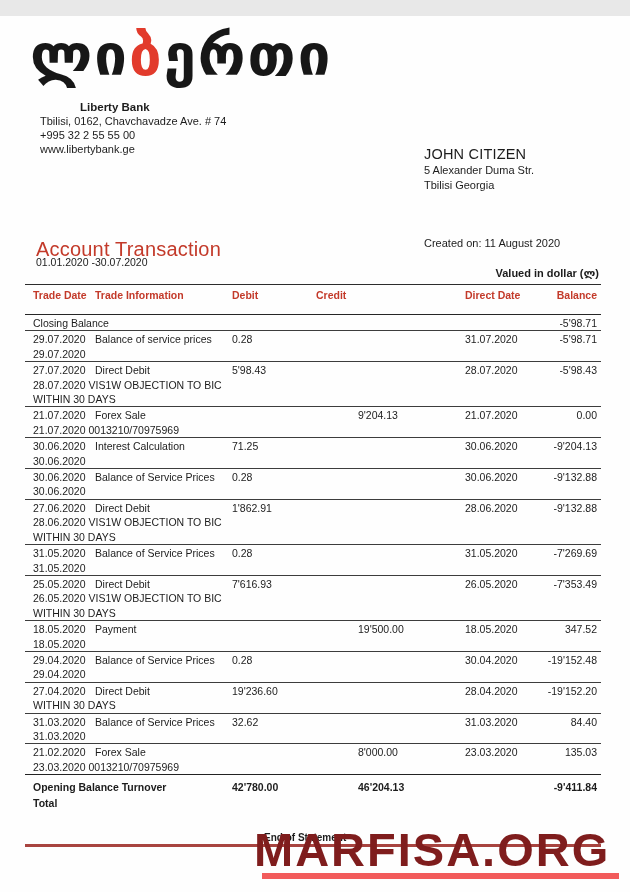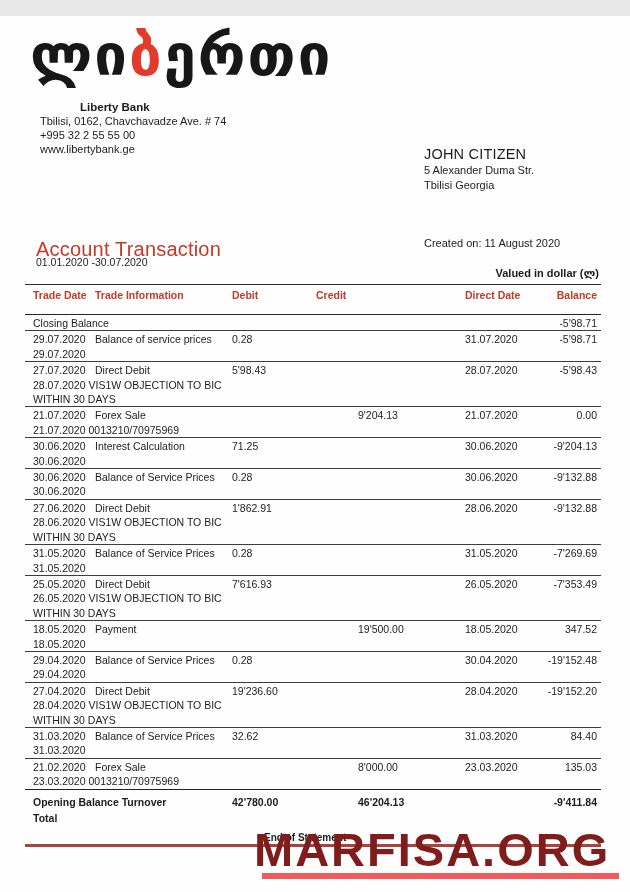--- a/index.html
+++ b/index.html
@@ -220,21 +220,20 @@
         </div>
         <div class="trow">
           <div class="grid6 line">
             <div class="c-date">27.04.2020</div>
             <div class="c-info">Direct Debit</div>
             <div class="c-debit">19'236.60</div>
             <div class="c-credit"></div>
             <div class="c-vdate">28.04.2020</div>
             <div class="c-bal">-19'152.20</div>
           </div>
-          <div class="cont">28.04.2020 VIS1W OBJECTION TO BIC</div>
           <div class="cont">WITHIN 30 DAYS</div>
         </div>
         <div class="trow">
           <div class="grid6 line">
             <div class="c-date">31.03.2020</div>
             <div class="c-info">Balance of Service Prices</div>
             <div class="c-debit">32.62</div>
             <div class="c-credit"></div>
             <div class="c-vdate">31.03.2020</div>
             <div class="c-bal">84.40</div>

